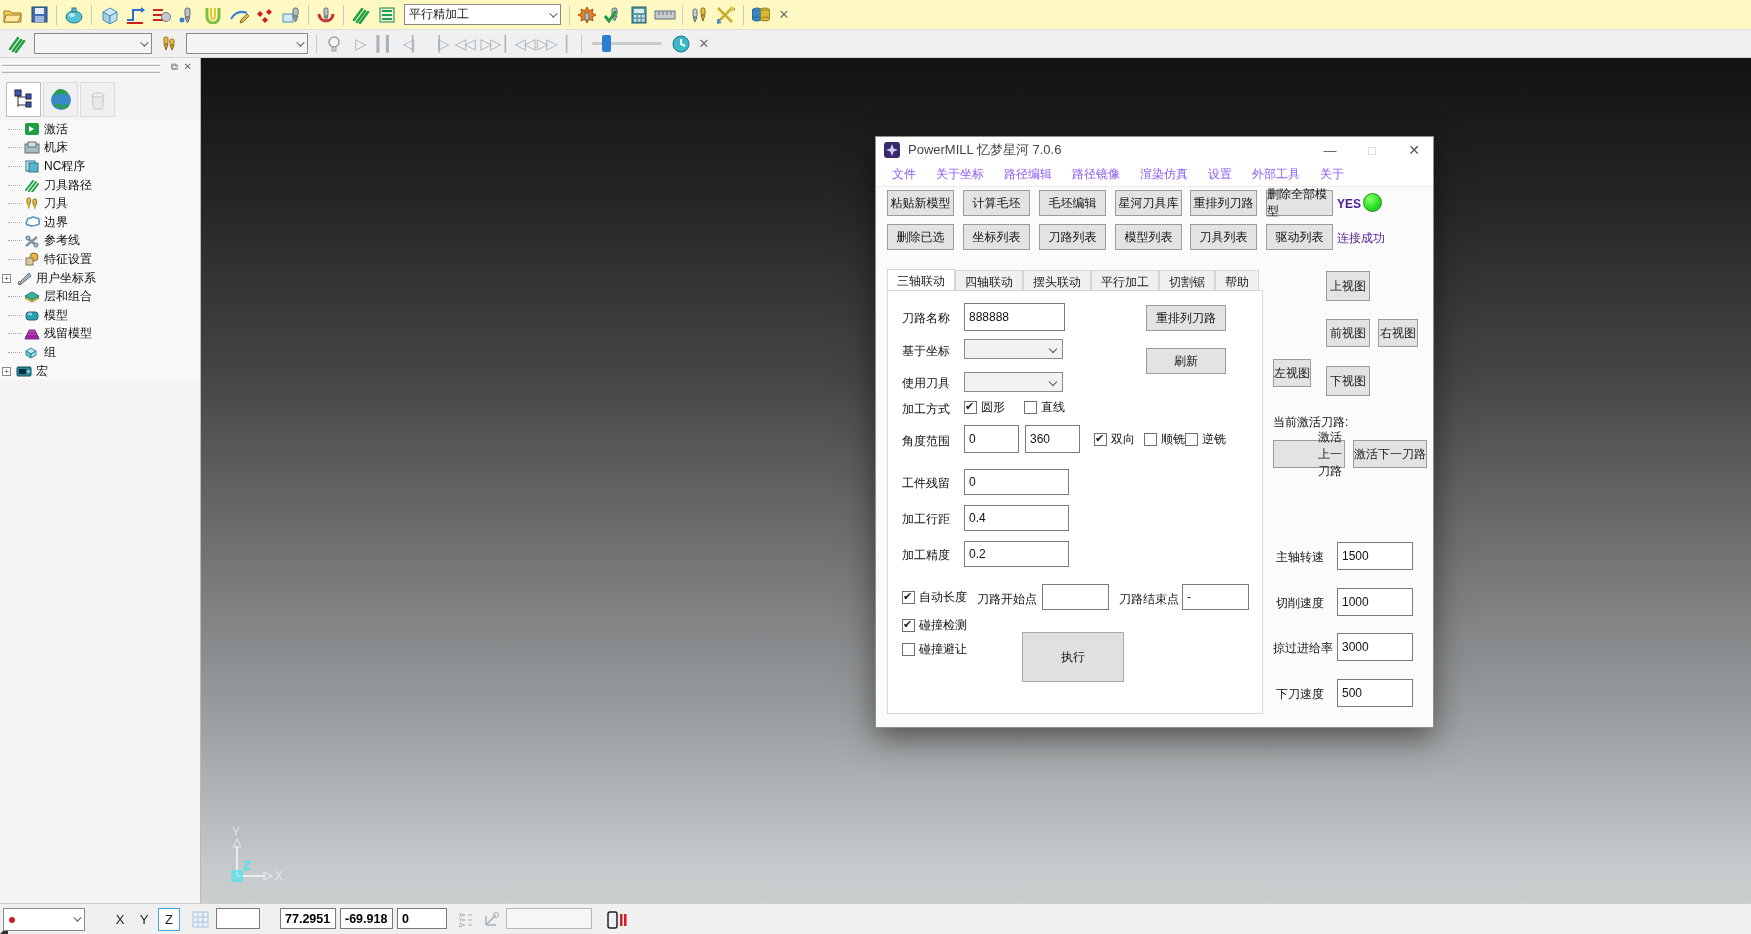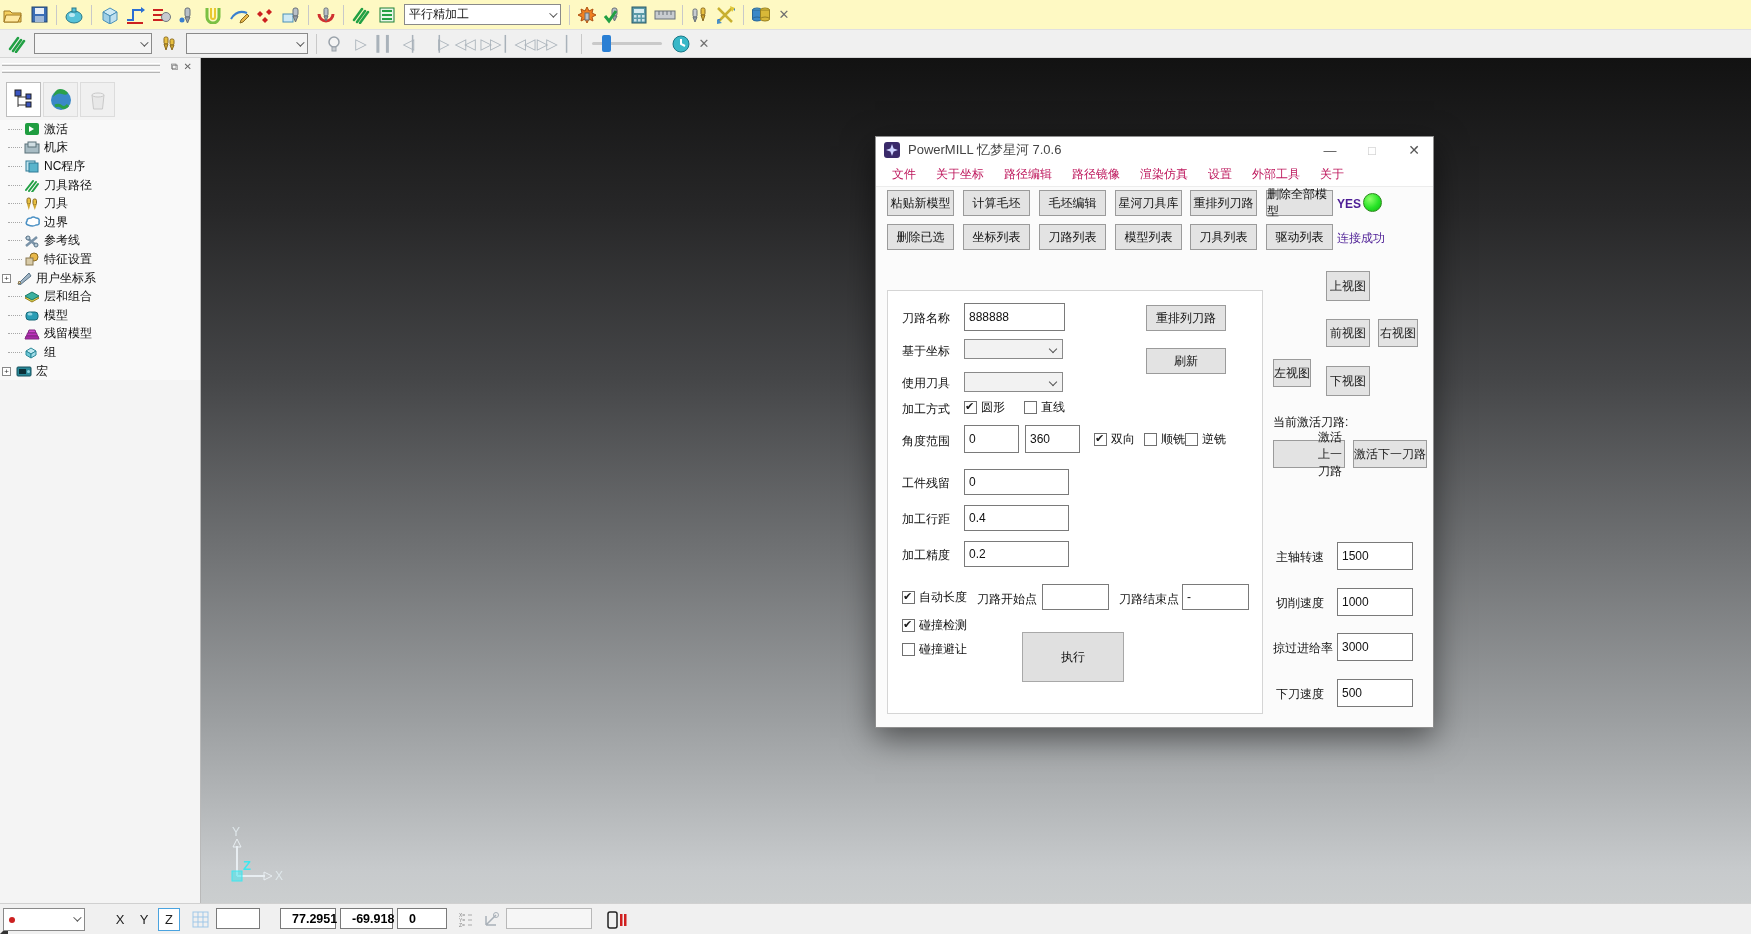--- a/index.html
+++ b/index.html
@@ -36,39 +36,39 @@
   
   #viewport { left:201px; top:58px; width:1550px; height:845px;
     background:linear-gradient(to bottom,#121212 0%,#272728 18%,#454648 38%,#6f7173 58%,#9b9ea0 78%,#c7cacc 96%,#cbcecf 100%); }
 
   
   #dialog { left:875px; top:136px; width:559px; height:592px; background:#fbfbfb; border:1px solid #8f8f8f; box-shadow:0 10px 30px rgba(0,0,0,.5); }
   #dlg-titlebar { position:absolute; left:0; top:0; width:100%; height:26px; background:#ffffff; display:flex; align-items:center; }
   #dlg-title { margin-left:8px; color:#444; font-size:13px; }
   .winctl { position:absolute; top:0; height:26px; width:32px; display:flex; align-items:center; justify-content:center; font-size:13px; color:#555; }
   #dlg-menubar { position:absolute; left:0; top:26px; width:100%; height:24px; background:#fff; border-bottom:1px solid #ececec; display:flex; align-items:center; padding-left:6px; }
-  .menu-item { padding:0 10px; font-size:12px; color:#be185d; }
+  .menu-item { padding:0 10px; font-size:12px; color:#8b5cf6; }
   .dbtn { position:absolute; background:#e3e3e3; border:1px solid #9b9b9b; display:flex; align-items:center; justify-content:center; font-size:12px; color:#111; }
   .magenta { color:#4c1d95; font-weight:bold; font-size:12px; }
   #led { position:absolute; width:19px; height:19px; border-radius:50%; background:radial-gradient(circle at 35% 30%, #8dff6a, #27e427 55%, #12b512); border:1px solid #2a8a1a; }
   .dtab { height:20px; padding:3px 9px; font-size:12px; background:#f0f0f0; border:1px solid #d5d5d5; border-bottom:none; color:#222; }
   .dtab.active { background:#fff; position:relative; z-index:3; height:21px; margin-top:-1px; }
   #dlg-panel { position:absolute; left:11px; top:153px; width:376px; height:424px; background:#ffffff; border:1px solid #d5d5d5;padding-left:20px; }
   .flabel { position:absolute; font-size:12px; color:#111; white-space:nowrap; }
   .finput { position:absolute; border:1px solid #7a7a7a; background:#fff; font-size:12px; padding:0 4px; font-family:"Liberation Sans","DejaVu Sans",sans-serif; color:#111; }
   .fselect { position:absolute; border:1px solid #8a8a8a; background:#f2f2f2; }
   .fselect .chev { position:absolute; right:6px; top:6px; width:6px; height:6px; border-right:1px solid #555; border-bottom:1px solid #555; transform:rotate(45deg); }
   .cb { position:absolute; display:flex; align-items:center; gap:4px; font-size:12px; color:#111; }
   .cbbox { width:13px; height:13px; border:1px solid #707070; background:#fff; position:relative; flex:0 0 auto; }
   .cbbox.checked:after { content:"✔"; position:absolute; left:0px; top:-2px; font-size:11px; color:#1a1a1a; }
   .vbtn { position:absolute; background:#e3e3e3; border:1px solid #9b9b9b; display:flex; align-items:center; justify-content:center; font-size:12px; }
 
   
   #statusbar { left:0; top:903px; width:1751px; height:31px; background:#f0f0f0; border-top:1px solid #d0d0d0; }
-  .sbox { position:absolute; top:4px; height:21px; border:1px solid #7a7a7a; background:#fff; font-size:12.5px; font-weight:bold; display:flex; align-items:center; padding:0 11px; color:#000; }
+  .sbox { position:absolute; top:4px; height:21px; border:1px solid #7a7a7a; background:#fff; font-size:12.5px; font-weight:bold; display:flex; align-items:center; padding:0 4px; color:#000; }
   .sflat { position:absolute; top:4px; height:23px; display:flex; align-items:center; justify-content:center; font-size:13px; color:#222; }
   #grip-corner { position:absolute; left:0; bottom:0; width:0; height:0; border-left:8px solid transparent; border-bottom:8px solid #333; }
 </style>
 </head>
 <body>
 
 <div id="screen">
 
   <div id="toolbar1" class="abs">
     <span class="tbi">
@@ -483,20 +483,28 @@
     <div id="led" style="left:487px; top:56px;"></div>
 
     <div class="dbtn" style="left:11px; top:87px; width:67px; height:26px;">删除已选</div>
     <div class="dbtn" style="left:87px; top:87px; width:67px; height:26px;">坐标列表</div>
     <div class="dbtn" style="left:163px; top:87px; width:67px; height:26px;">刀路列表</div>
     <div class="dbtn" style="left:239px; top:87px; width:67px; height:26px;">模型列表</div>
     <div class="dbtn" style="left:314px; top:87px; width:67px; height:26px;">刀具列表</div>
     <div class="dbtn" style="left:390px; top:87px; width:67px; height:26px;">驱动列表</div>
     <span class="abs magenta" style="left:461px; top:93px; font-weight:normal;">连接成功</span>
 
+    <div class="abs" style="left:11px; top:133px; display:flex; z-index:3;">
+      <span class="dtab active">三轴联动</span>
+      <span class="dtab">四轴联动</span>
+      <span class="dtab">摆头联动</span>
+      <span class="dtab">平行加工</span>
+      <span class="dtab">切割锯</span>
+      <span class="dtab">帮助</span>
+    </div>
 
     <div id="dlg-panel">
       <span class="flabel" style="left:14px; top:19px;">刀路名称</span>
       <input class="finput" style="left: 76px; top: 12px; width: 101px; height: 28px;" value="888888">
       <div class="dbtn" style="left:258px; top:14px; width:80px; height:26px;">重排列刀路</div>
 
       <span class="flabel" style="left:14px; top:52px;">基于坐标</span>
       <div class="fselect" style="left:76px; top:48px; width:99px; height:20px;">
           <span class="chev"></span>
         </div>

